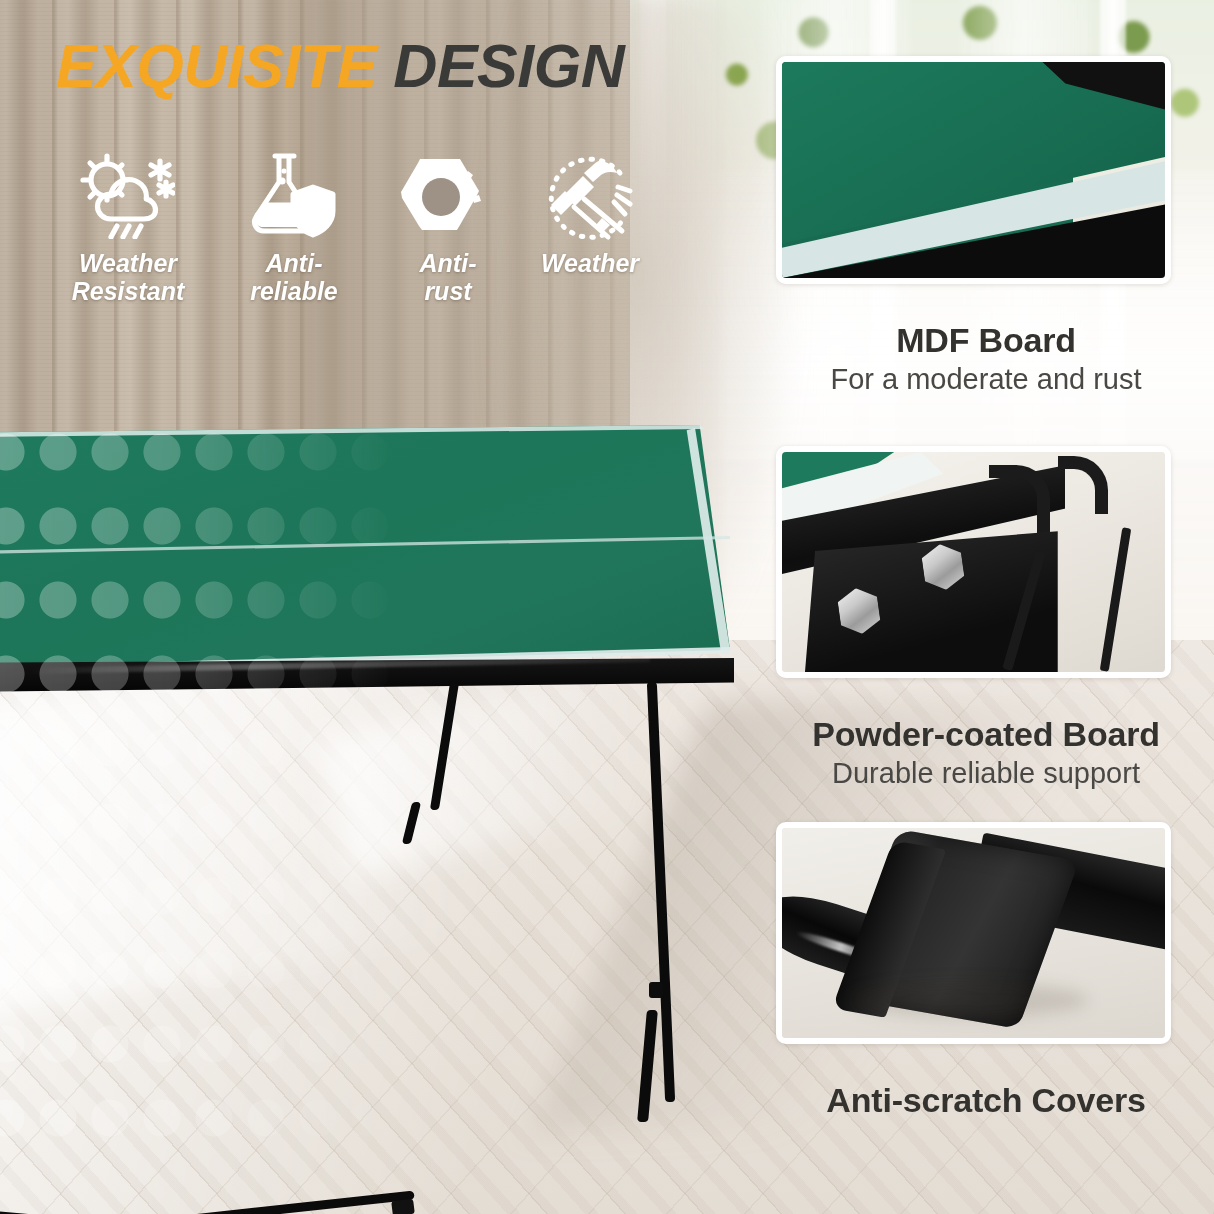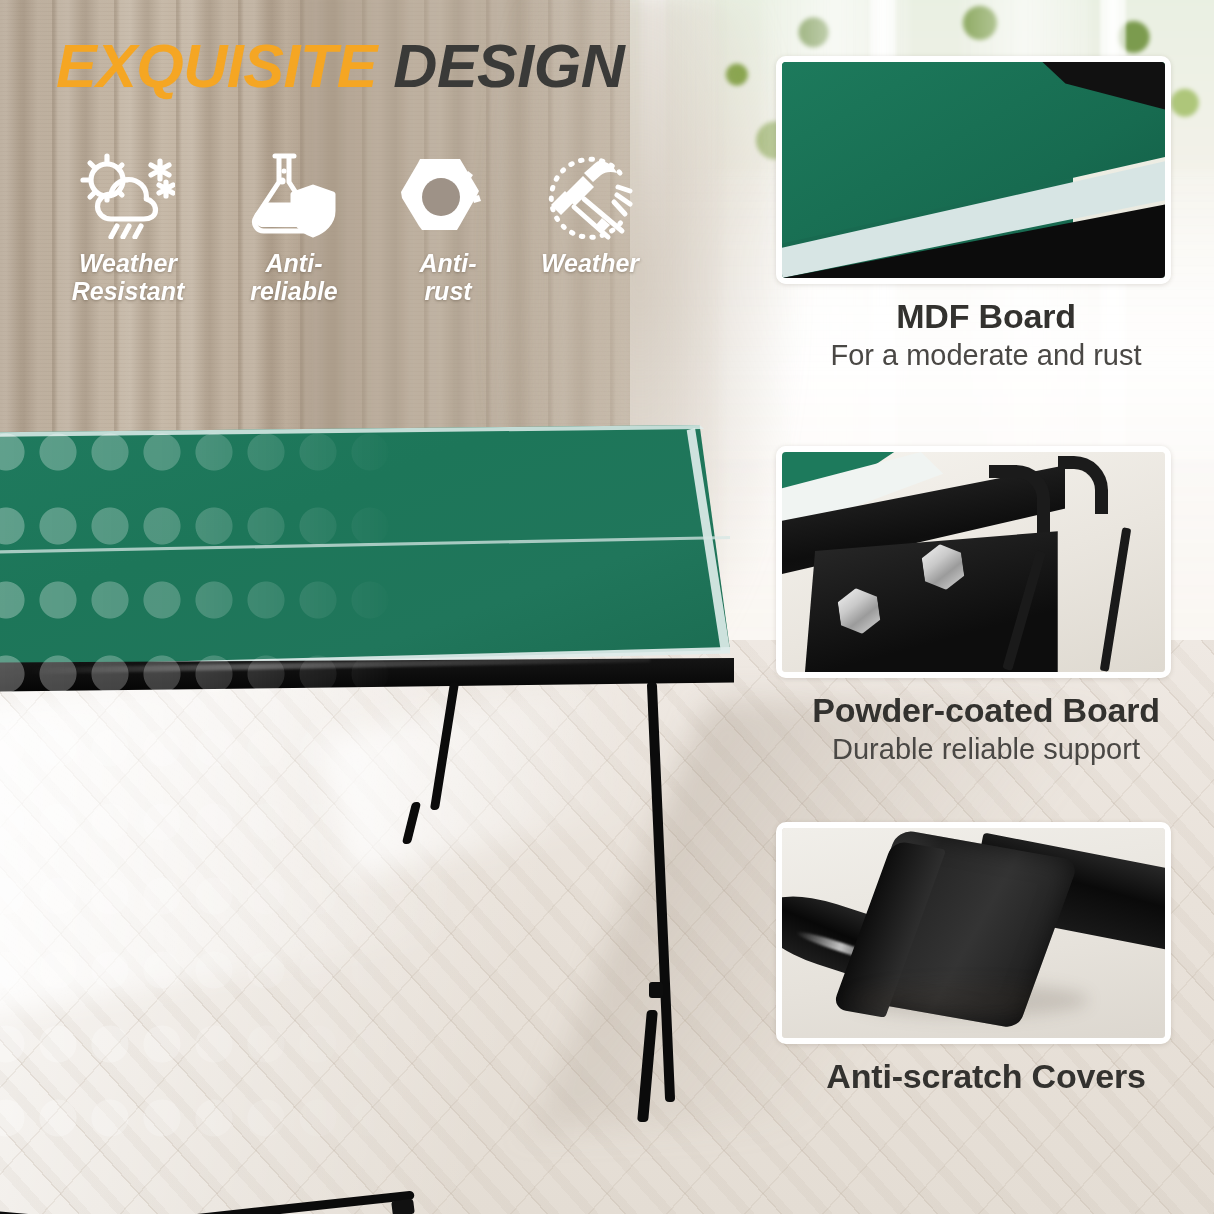--- a/index.html
+++ b/index.html
@@ -229,21 +229,21 @@
   .card {
     position: absolute; left: 0; width: 395px;
     border: 6px solid #ffffff; border-radius: 10px;
     overflow: hidden;
     box-shadow: 0 1px 5px rgba(90,76,60,.18);
   }
   .card-1 { top: 56px; height: 228px; }
   .card-2 { top: 446px; height: 232px; }
   .card-3 { top: 822px; height: 222px; }
 
-  .cap-block { position: absolute; left: 0; width: 420px; text-align: center; }
+  .cap-block { position: absolute; left: 0; width: 420px; text-align: center; margin-top: 24px; }
   .cap-1 { top: 296px; }
   .cap-2 { top: 690px; }
   .cap-3 { top: 1056px; }
   .cap-title {
     color: #33322f; font-weight: 700; font-size: 34px; line-height: 1.18;
     letter-spacing: -0.2px;
   }
   .cap-sub {
     color: #4a4845; font-weight: 400; font-size: 29px; line-height: 1.2;
     margin-top: 2px;

